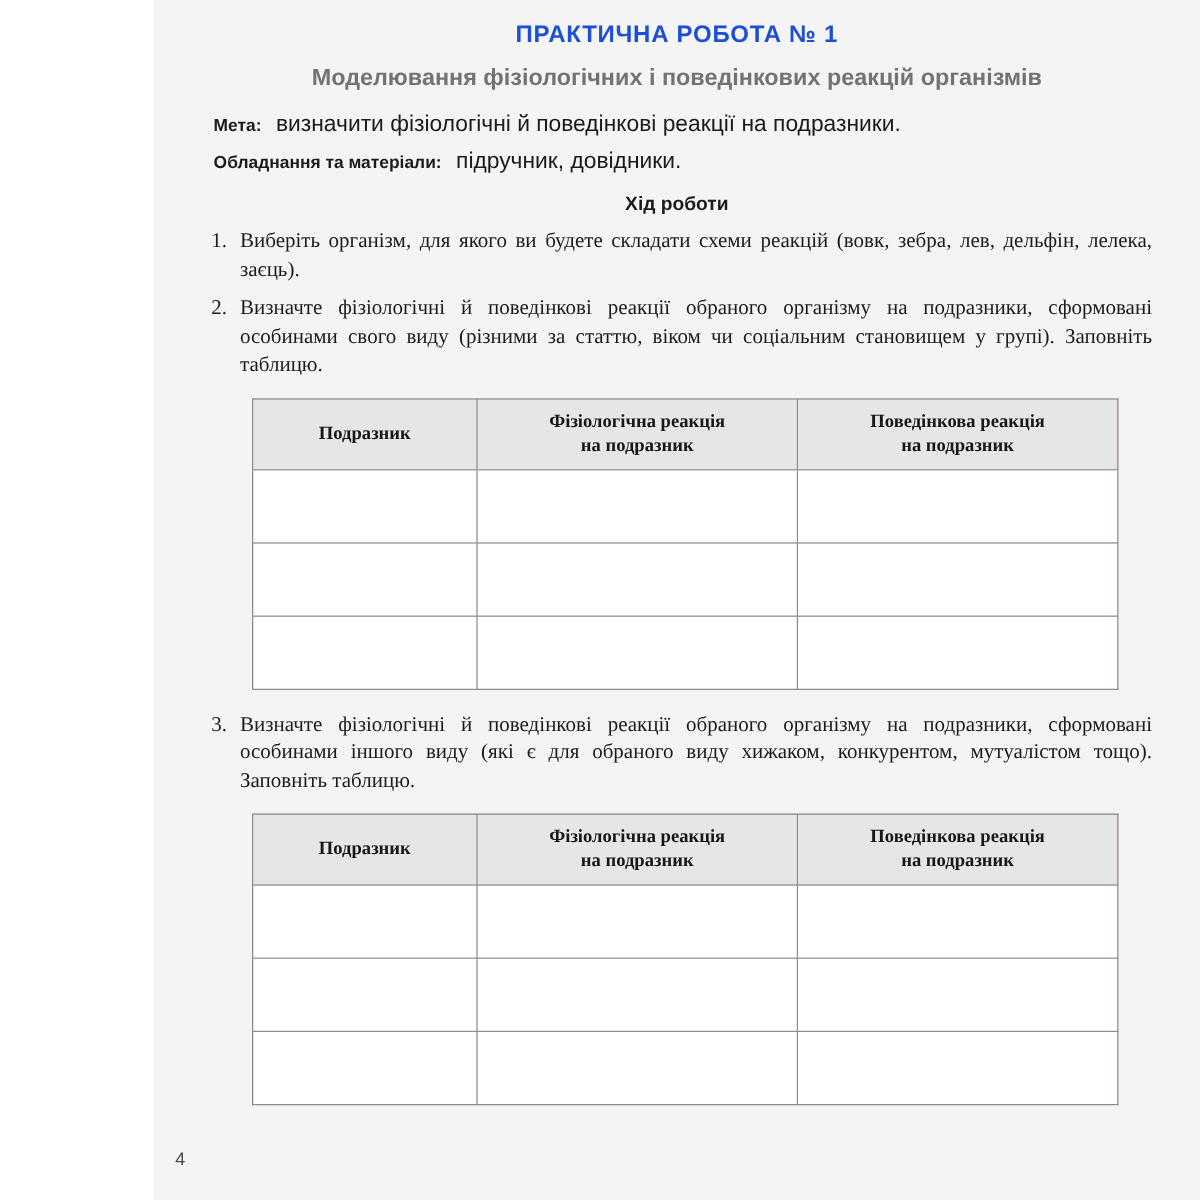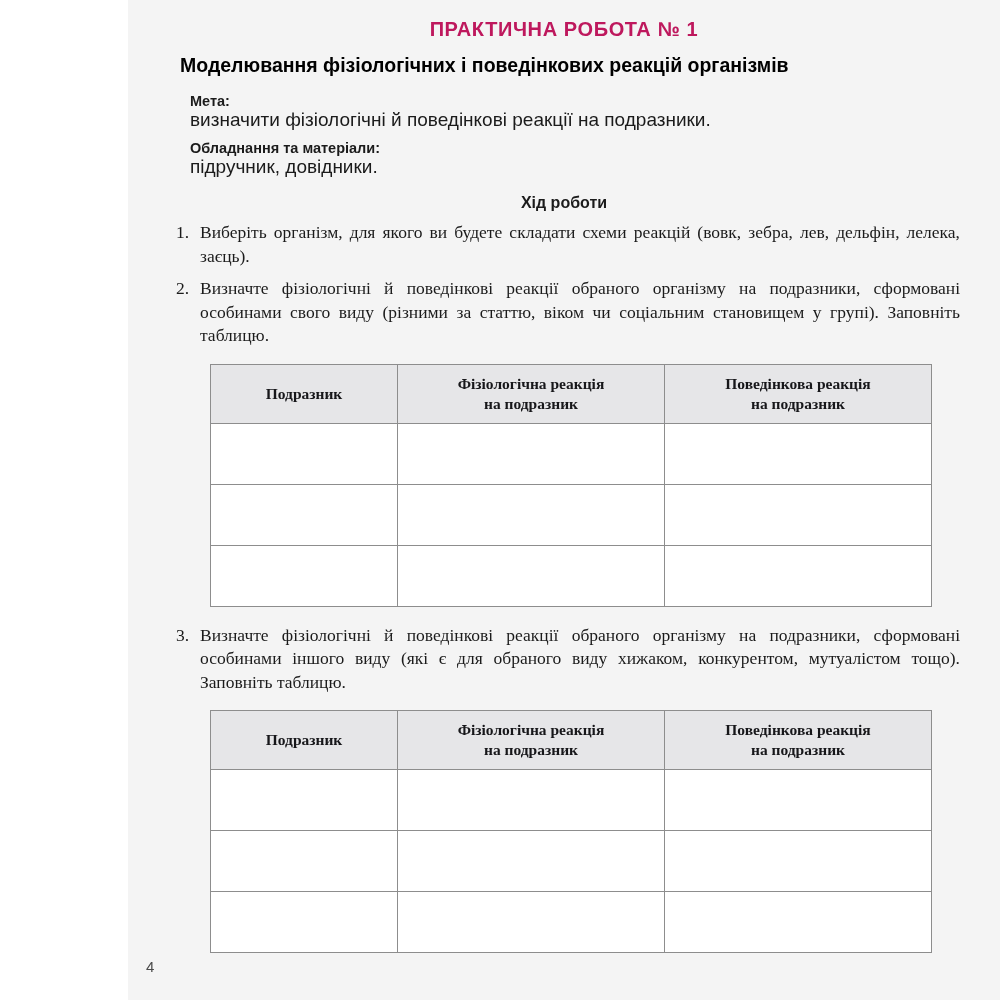--- a/index.html
+++ b/index.html
@@ -44,40 +44,39 @@
     width: 840px;
     box-sizing: border-box;
     padding: 10px 22px 0 22px;
   }
   .doc-title {
     font-family: "Liberation Sans", sans-serif;
     font-weight: bold;
     font-size: 20px;
     letter-spacing: 0.6px;
     text-align: center;
-    color: #be185d;
+    color: #1d4ed8;
     margin: 8px 0 0 0;
   }
   .doc-subtitle {
     font-family: "Liberation Sans", sans-serif;
     font-weight: bold;
     font-size: 19.5px;
     line-height: 28px;
-    text-align: left;
-    color: #000000;
+    text-align: center;
+    color: #737373;
     margin: 10px 14px 0 14px;
   }
   .meta-row {
     font-family: "Liberation Sans", sans-serif;
     font-size: 15px;
     margin: 14px 0 0 0;
     padding-left: 12px;
     display: flex;
     align-items: baseline;
-    flex-direction: column;
   }
   .meta-row.second {
     margin-top: 9px;
   }
   .meta-label {
     font-weight: bold;
     font-size: 14.5px;
     white-space: nowrap;
   }
   .meta-value {

